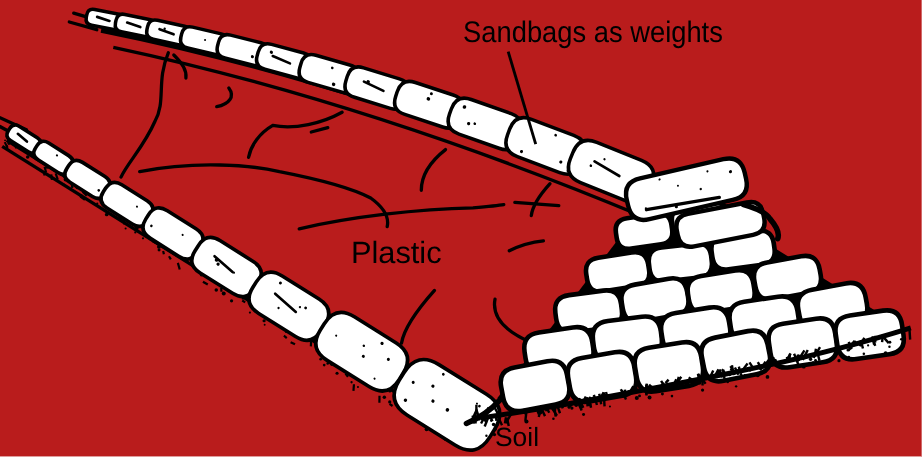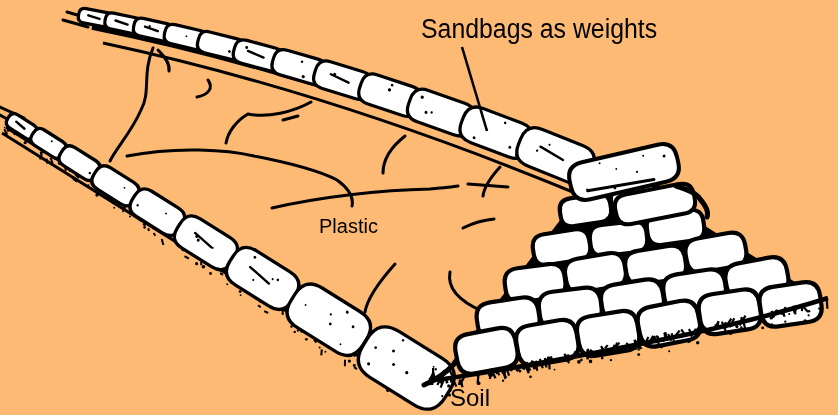--- a/index.html
+++ b/index.html
@@ -1,33 +1,33 @@
 <!DOCTYPE html>
 <html><head>
 <meta charset="utf-8">
 <style>
   html,body{margin:0;padding:0;background:#fff;}
   #figure{
     position:relative;
     width:838px;height:415px;
-    background:#fdba74;
+    background:#b91c1c;
     overflow:hidden;
     font-family:"Liberation Sans", sans-serif;
   }
   #art{position:absolute;left:0;top:0;width:838px;height:415px;}
   .fig-label{
     position:absolute;
     color:#000;
     font-family:"Liberation Sans", sans-serif;
     line-height:1;
     white-space:nowrap;
     user-select:none;
   }
   #lbl-sandbags{left:421px;top:16px;font-size:27px;transform:scaleX(.92);transform-origin:left top;}
-  #lbl-plastic{left:319px;top:216px;font-size:20px;}
+  #lbl-plastic{left:319px;top:216px;font-size:28px;}
   #lbl-soil{left:450px;top:386px;font-size:24px;}
 </style>
 </head>
 <body>
 
 <div id="figure">
   <svg id="art" viewBox="0 0 838 415" xmlns="http://www.w3.org/2000/svg">
       <g>
         <path d="M153,48 C142,74 151,92 141,110 C131,133 116,148 110,161" fill="none" stroke="#000" stroke-width="3" stroke-linecap="round"></path>
         <path d="M208,80 C214,88 208,95 197,97" fill="none" stroke="#000" stroke-width="3" stroke-linecap="round"></path>

